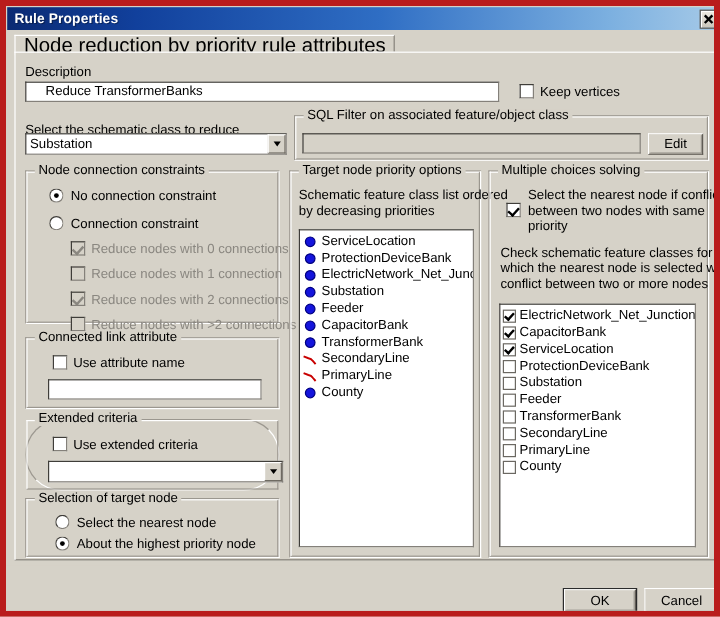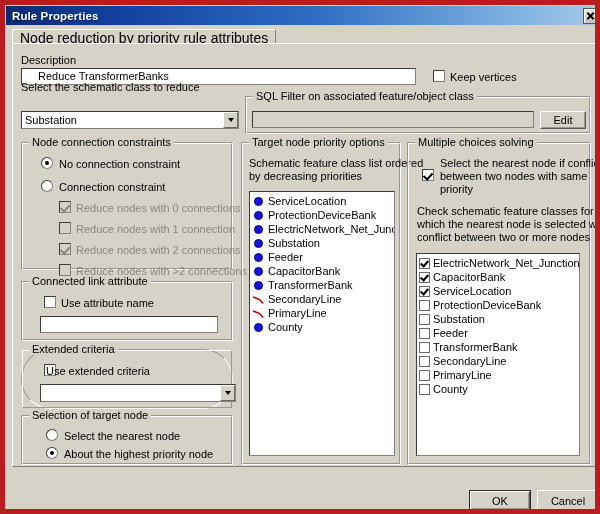--- a/index.html
+++ b/index.html
@@ -68,21 +68,21 @@
   }
   .tab {
     position: absolute;
     left: 0; top: 0;
     height: 15px;
     padding: 1px 7px 0 7px;
     background: #d6d2c8;
     border: 1px solid #ffffff;
     border-right-color: #86827a;
     border-bottom: none;
-    font-size: 14px;
+    font-size: 17px;
     line-height: 14px;
     white-space: nowrap;
     cursor: pointer;
   }
 
   
   .tabpage {
     position: absolute;
     left: 7px; top: 38px;
     width: 586px; height: 424px;
@@ -350,21 +350,21 @@
   </div>
 
   <div class="tabpage">
 
     <div class="lbl" style="left:8px; top:10px;">Description</div>
     <div class="textbox" style="left:8px; top:24px; width:395px; height:17px;">Reduce TransformerBanks</div>
 
     <div class="cb" style="left:420px; top:26px;"></div>
     <div class="lbl" style="left:437px; top:27px;">Keep vertices</div>
 
-    <div class="lbl" style="left:8px; top:37px;">Select the schematic class to reduce</div>
+    <div class="lbl" style="left:8px; top:59px;">Select the schematic class to reduce</div>
     <div class="combo" style="left:8px; top:67px; width:218px; height:18px;">
       <span class="cval">Substation</span>
       <span class="arrowbtn"></span>
     </div>
 
     <div class="group" style="left:232px; top:52px; width:346px; height:38px;">
       <div class="grp-inner"></div>
       <div class="group-title">SQL Filter on associated feature/object class</div>
       <div class="textbox disabled" style="left:6px; top:14px; width:282px; height:17px;"></div>
       <div class="btn" style="left:294px; top:14px; width:46px; height:18px;">
@@ -401,21 +401,21 @@
       <div class="group-title">Connected link attribute</div>
       <div class="cb" style="left:22px; top:14px;"></div>
       <div class="lbl" style="left:39px; top:15px;">Use attribute name</div>
       <div class="textbox" style="left:18px; top:34px; width:178px; height:17px;"></div>
     </div>
 
     <div class="group" style="left:8px; top:305px; width:212px; height:60px;border-radius:30px;">
       <div class="grp-inner"></div>
       <div class="group-title">Extended criteria</div>
       <div class="cb" style="left:22px; top:14px;"></div>
-      <div class="lbl" style="left:24px; top:15px;">Use extended criteria</div>
+      <div class="lbl" style="left:39px; top:15px;">Use extended criteria</div>
       <div class="combo" style="left:18px; top:34px; width:196px; height:18px;">
         <span class="cval"></span>
         <span class="arrowbtn"></span>
       </div>
     </div>
 
     <div class="group" style="left:8px; top:371px; width:212px; height:50px;">
       <div class="grp-inner"></div>
       <div class="group-title">Selection of target node</div>
       <div class="rb" style="left:24px; top:13px;"></div>

